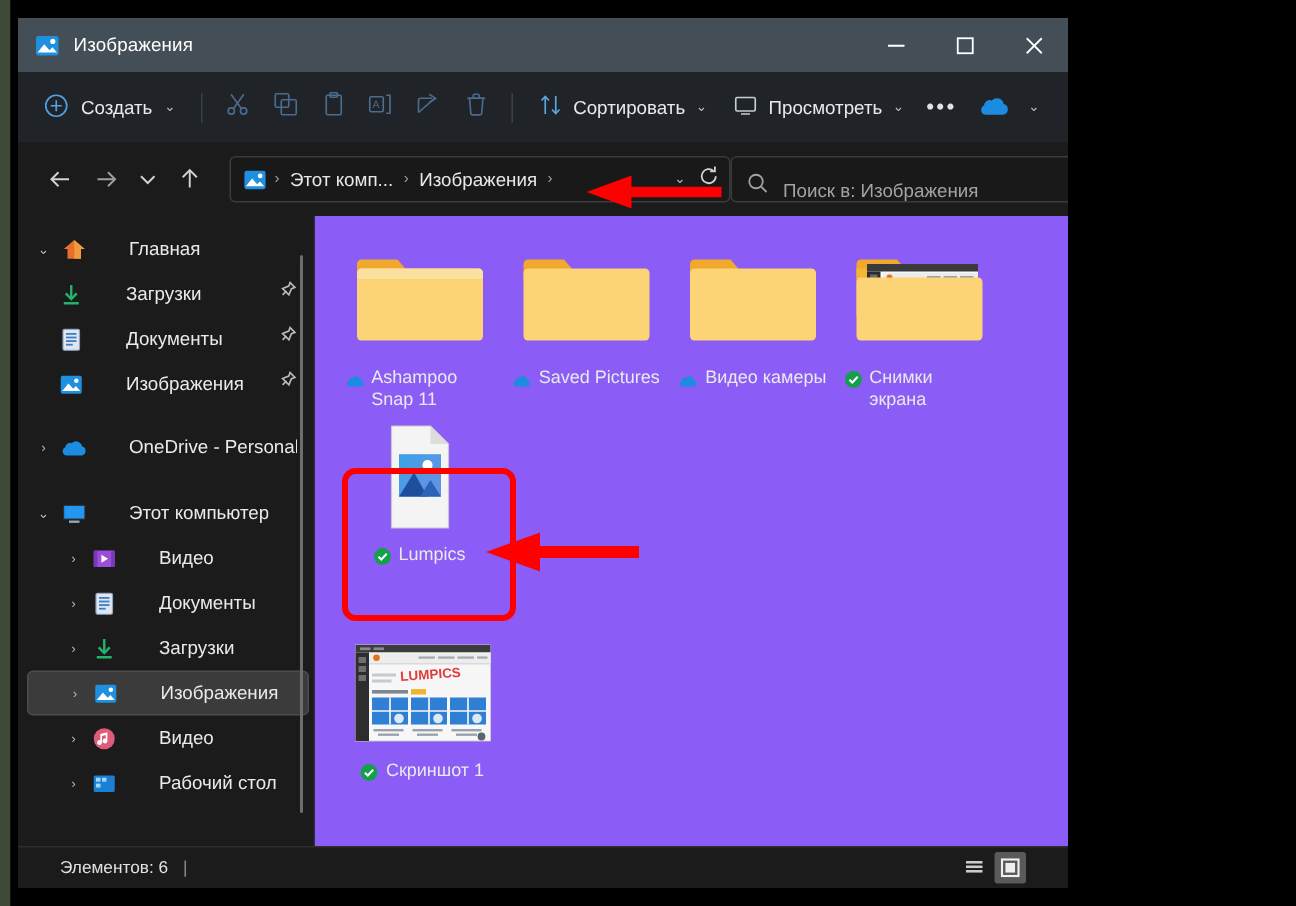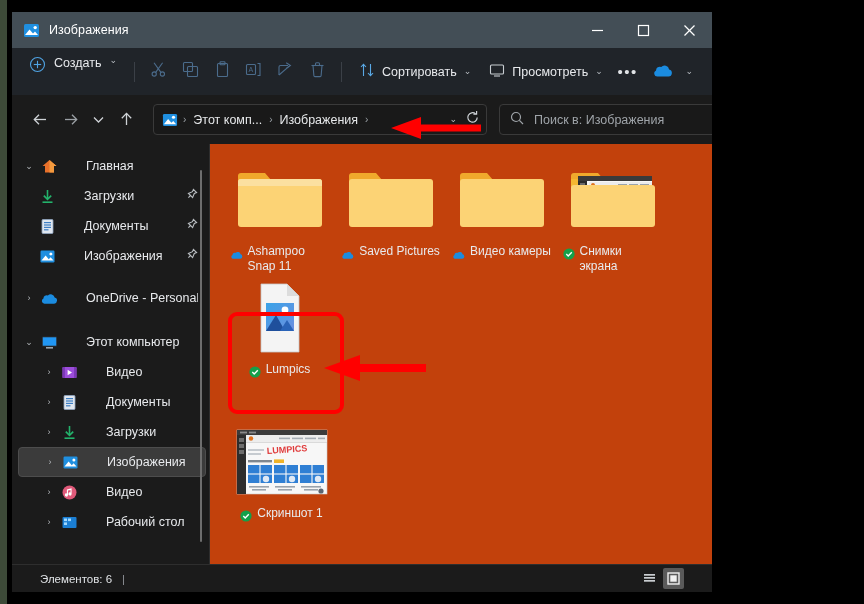--- a/index.html
+++ b/index.html
@@ -35,21 +35,21 @@
   .wc { width: 46px; height: 36px; display: flex; align-items: center; justify-content: center; color: #fff; }
   .wc svg { display: block; }
 
   
   .toolbar {
     height: 47px; background: #202429;
     display: flex; align-items: center; flex: none;
     padding: 0 10px; gap: 0;
   }
   .tb-new {
-    display: flex; align-items: flex-start; gap: 8px;
+    display: flex; align-items: center; gap: 8px;
     height: 32px; padding: 0 9px 0 7px; border-radius: 4px;
     color: #e8eaed; font-size: 12.5px; white-space: nowrap;
   }
   .tb-icon-btn {
     width: 38px; height: 32px; border-radius: 4px;
     display: flex; align-items: center; justify-content: center;
   }
   .tb-text-btn {
     display: flex; align-items: center; gap: 7px;
     height: 32px; padding: 0 9px; border-radius: 4px;
@@ -75,24 +75,24 @@
     width: 334px; height: 31px;
     background: #191919; border: 1px solid #3a3a3a; border-radius: 4px;
     display: flex; align-items: center; padding: 0 6px 0 8px;
     position: relative;
   }
   .crumb { color: #e6e8ea; font-size: 12.5px; white-space: nowrap; padding: 0 2px; }
   .crumb-sep { color: #9aa0a6; font-size: 10px; margin: 0 5px; }
   .addr-icon { width: 16px; height: 16px; flex: none; }
   .addr-right { margin-left: auto; display: flex; align-items: center; gap: 4px; }
   .searchbox {
-    margin-left: 12px; flex: none;
+    margin-left: 0; flex: none;
     width: 352px; height: 31px;
     background: #191919; border: 1px solid #3a3a3a; border-radius: 4px;
-    display: flex; align-items: center; gap: 10px; padding: 0 10px;
+    display: flex; align-items: flex-end; gap: 10px; padding: 0 10px;
   }
   .search-ph { color: #9fa4a9; font-size: 12.5px; }
 
   
   .body { flex: 1; display: flex; min-height: 0; background: #1b1b1b; }
 
   .sidebar {
     width: 198px; flex: none; background: #1b1b1b;
     padding-top: 7px; position: relative; overflow: hidden;
   }
@@ -102,21 +102,21 @@
   }
   .sb-row.sel { background: #3b3b3b; border: 1px solid #4d4d4d; height: 30px; }
   .sb-exp { width: 22px; flex: none; display: flex; align-items: center; justify-content: center; color: #b4b8bc; font-size: 9px; }
   .sb-ico { width: 18px; height: 18px; flex: none; margin-right: 8px; display:flex; align-items:center; justify-content:center; }
   .sb-lbl { color: #e8eaed; font-size: 12.5px; white-space: nowrap; overflow: hidden; margin-left: 20px; }
   .sb-pin { margin-left: auto; color: #b9bdc1; flex: none; }
   .indent { padding-left: 20px; }
   .sb-scroll { position: absolute; right: 8px; top: 26px; width: 2px; height: 372px; background: #6e6e6e; border-radius: 1px; }
   .sb-divider { position: absolute; right: 0; top: 0; width: 1px; height: 100%; background: #2e2e2e; }
 
-  .content { flex: 1; background: #c2410c; position: relative; padding: 14px 0 0 14px; }
+  .content { flex: 1; background: #8b5cf6; position: relative; padding: 14px 0 0 14px; }
   .grid { display: flex; flex-wrap: wrap; gap: 0; }
   .item {
     width: 111px; min-height: 118px; padding-top: 6px;
     display: flex; flex-direction: column; align-items: center;
     border-radius: 4px;
   }
   .thumb { width: 96px; height: 72px; display: flex; align-items: flex-end; justify-content: center; }
   .caption {
     margin-top: 8px; display: flex; align-items: flex-start; gap: 5px;
     padding: 0 4px; max-width: 108px;

